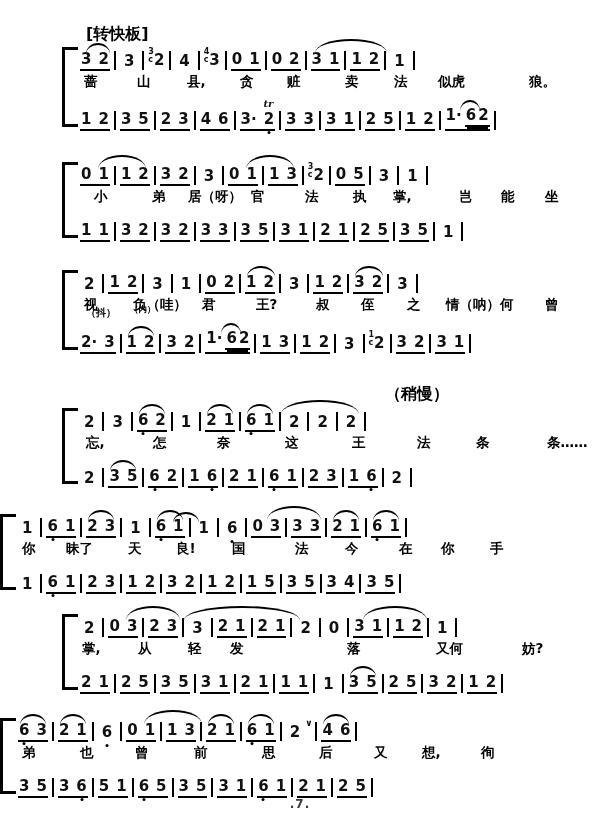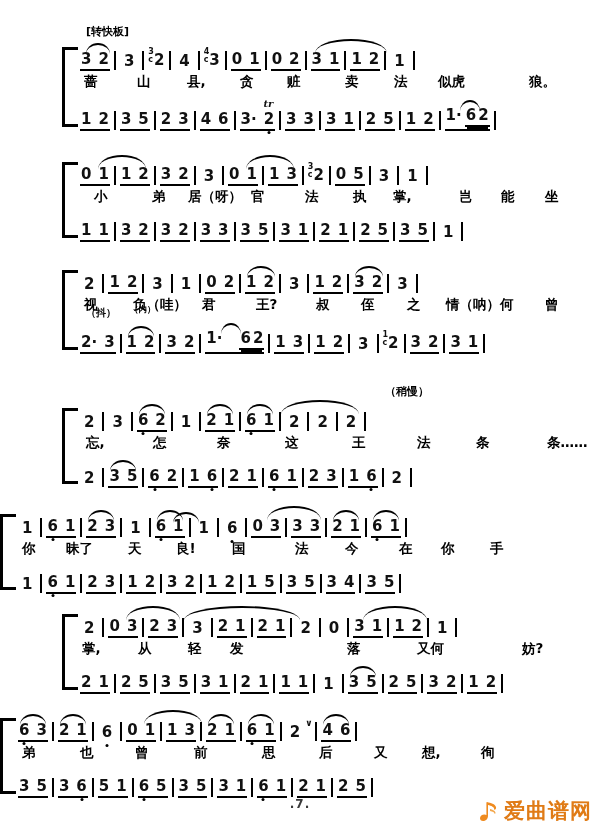--- a/index.html
+++ b/index.html
@@ -121,21 +121,21 @@
     font-weight:bold;
     color:#000;
     display:inline-block;
     white-space:nowrap;
   }
   .lyrrow{position:relative;height:26px;}
   .lyrrow .lyr{position:absolute;top:2px;}
 
   .ann{
     position:absolute;
-    font-size:11px;
+    font-size:16px;
     font-weight:bold;
     font-family:"DejaVu Sans","Liberation Sans",sans-serif;
     color:#000;
     white-space:nowrap;
   }
   .tr{
     position:absolute;
     font-size:10px;
     font-style:italic;
     font-family:"DejaVu Serif","Liberation Serif",serif;
@@ -458,21 +458,21 @@
           <span class="m">
               <span class="notes u1"><span class="n">1</span><span class="dotsep"></span><span class="n">2</span></span>
               <span class="slur" style="left:2px;top:-9px;width:26px;"></span>
             </span>
           <span class="bar"></span>
           <span class="m">
               <span class="notes u1"><span class="n">3</span><span class="dotsep"></span><span class="n">2</span></span>
             </span>
           <span class="bar"></span>
           <span class="m">
-              <span class="notes u1"><span class="n">1·</span><span class="notes u2" style="margin-left:16px;"><span class="n low">6</span><span class="n">2</span></span><span class="slur" style="left:16px;top:-8px;width:20px;"></span></span>
+              <span class="notes u1"><span class="n">1·</span><span class="notes u2" style="margin-left:2px;"><span class="n low">6</span><span class="n">2</span></span><span class="slur" style="left:16px;top:-8px;width:20px;"></span></span>
             </span>
           <span class="bar"></span>
           <span class="m">
               <span class="notes u1"><span class="n">1</span><span class="dotsep"></span><span class="n">3</span></span>
             </span>
           <span class="bar"></span>
           <span class="m">
               <span class="notes u1"><span class="n">1</span><span class="dotsep"></span><span class="n">2</span></span>
             </span>
           <span class="bar"></span>
@@ -770,21 +770,21 @@
             </span>
           <span class="bar"></span>
         </div>
 
         <div class="staff lyric lyrrow">
           <span class="lyr" style="left:2px;">掌,</span>
           <span class="lyr" style="left:58px;">从</span>
           <span class="lyr" style="left:108px;">轻</span>
           <span class="lyr" style="left:150px;">发</span>
           <span class="lyr" style="left:267px;">落</span>
-          <span class="lyr" style="left:337px;">又何</span>
+          <span class="lyr" style="left:356px;">又何</span>
           <span class="lyr" style="left:442px;">妨?</span>
         </div>
 
         <div class="staff" style="height:30px;">
           <span class="m">
               <span class="notes u1"><span class="n">2</span><span class="dotsep"></span><span class="n">1</span></span>
             </span>
           <span class="bar"></span>
           <span class="m">
               <span class="notes u1"><span class="n">2</span><span class="dotsep"></span><span class="n">5</span></span>
@@ -931,23 +931,14 @@
               <span class="notes u1"><span class="n">2</span><span class="dotsep"></span><span class="n">5</span></span>
             </span>
           <span class="bar"></span>
         </div>
       </div>
     </div>
   </div>
 
   <div class="pageno">.7.</div>
 
-  <div class="watermark">
-    <span class="wm-icon">
-      <svg width="20" height="22" viewBox="0 0 20 22" xmlns="http://www.w3.org/2000/svg">
-        <path d="M8 2 C12 3 16 4 17 7 C17.5 9 16 10 15 9.5 C16 7.5 12 5.5 9 5 L9 16 C9 19 6.5 21 4 21 C2 21 1 19.6 1 18.2 C1 16.2 3 14.6 5.4 14.6 C6.2 14.6 7 14.8 7.4 15 L7.4 2.4 Z" fill="#ef8b20"></path>
-        <path d="M11 9 C13.5 9.6 15.6 10.6 16.4 12.2 C16.8 13.4 16 14 15.4 13.8 C16 12.6 13.4 11.4 11 11 Z" fill="#f3a64a"></path>
-      </svg>
-    </span>
-    <span class="wm-text">爱曲谱网</span>
-  </div>
 
 </div>
 
 </body></html>

